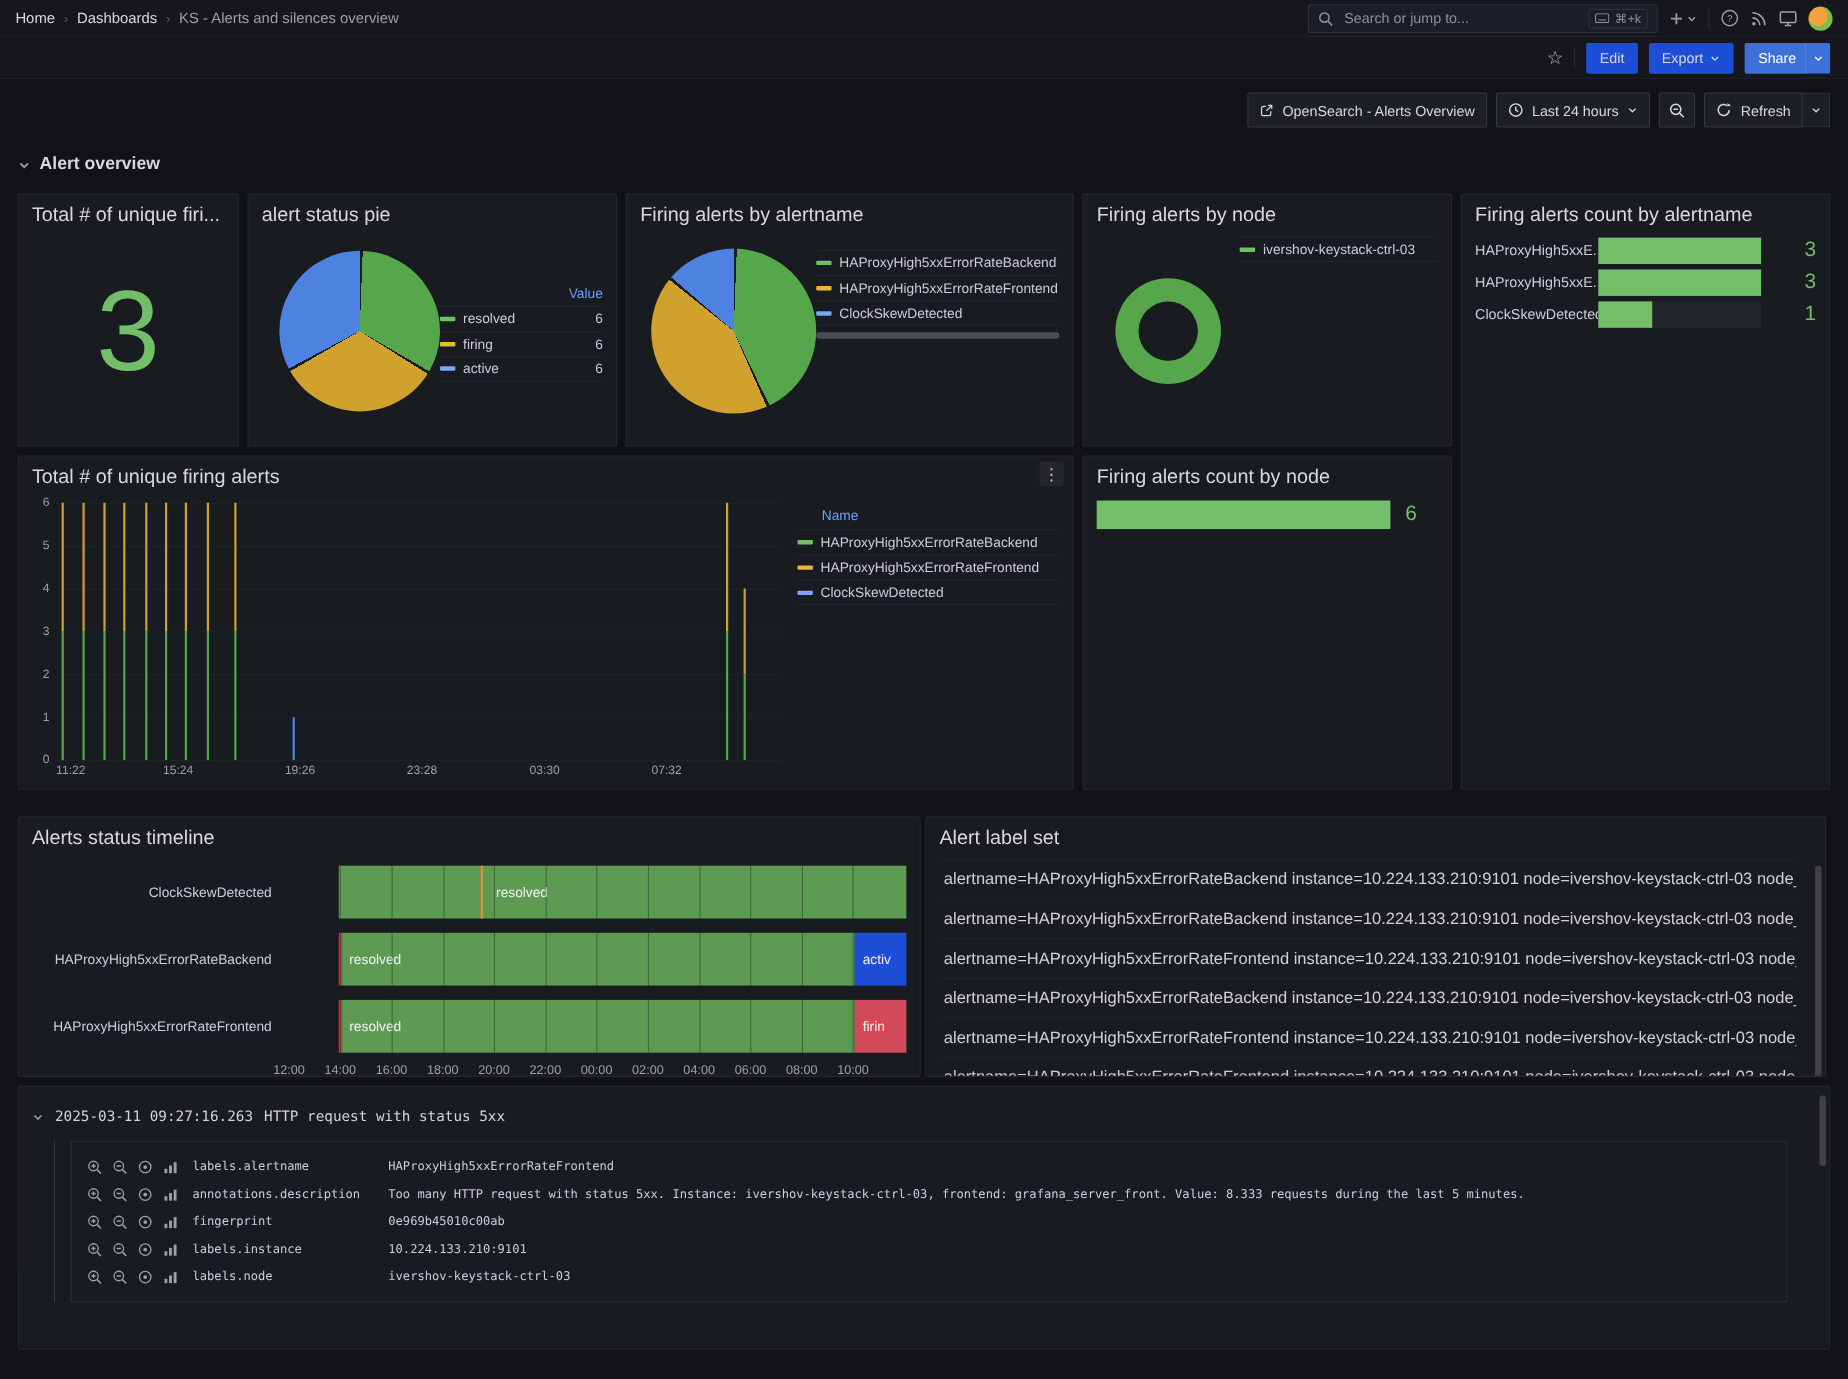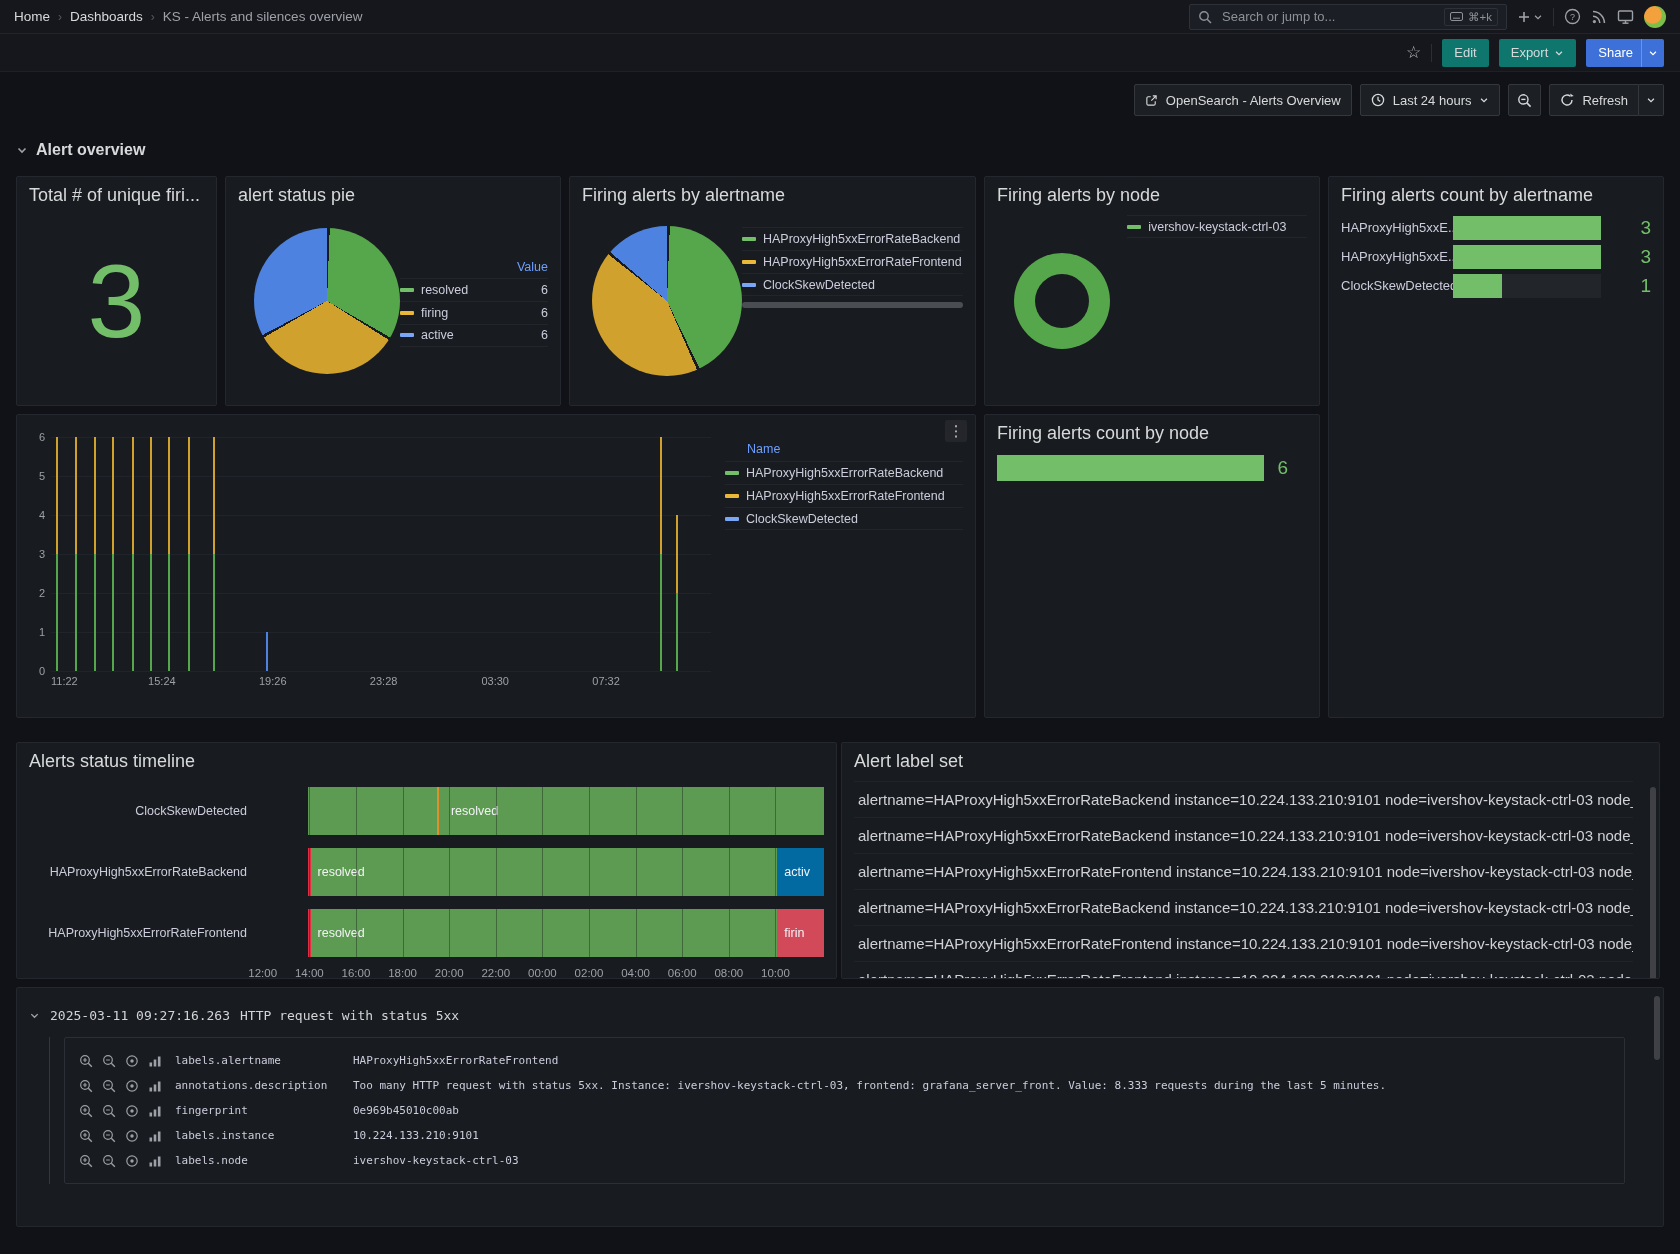--- a/index.html
+++ b/index.html
@@ -40,21 +40,21 @@
   
   .subbar {
     height:38px; background:#16171d; border-bottom:1px solid #1e2025;
     display:flex; align-items:center; justify-content:flex-end; gap:10px; padding:0 16px;
   }
   .star { color:#b4b7bc; font-size:17px; cursor:pointer; }
   .btn {
     height:28px; padding:0 12px; display:flex; align-items:center; gap:6px;
     border-radius:2px; font-size:13px; color:#d8d9da; cursor:pointer; white-space:nowrap;
   }
-  .btn.secondary { background:#0f766e; }
+  .btn.secondary { background:#1d4ed8; }
   .btn.primary { background:#3d71d9; color:#ffffff; padding-right:8px; }
   .share-split { display:flex; align-items:stretch; }
   .share-caret { background:#3d71d9; border-left:1px solid rgba(255,255,255,0.25);
     display:flex; align-items:center; padding:0 6px; border-radius:0 2px 2px 0; color:#fff; cursor:pointer;}
   .share-split .primary { border-radius:2px 0 0 2px; }
 
   
   .dash { padding:12px 16px 0 16px; }
   .controls { display:flex; justify-content:flex-end; gap:8px; height:32px; }
   .ctl {
@@ -420,20 +420,21 @@
             <div class="bg-barzone">
               <div class="bg-track"></div>
               <div class="bg-bar" style="width: 33%;"></div>
             </div>
             <div class="bg-val">1</div>
           </div>
         </div>
     </div>
 
     <div class="panel" style="grid-column:1 / span 3;grid-row:2">
+      <div class="ptitle">Total # of unique firing alerts</div>
       <div class="kebab">⋮</div>
       <div class="ts-body">
         <div class="ts-left">
           <div class="ts-plotrow">
             <div class="ts-yaxis" id="ts-yaxis">
                 <div class="ts-ylab" style="top: 0%;">6</div>
                 <div class="ts-ylab" style="top: 16.6667%;">5</div>
                 <div class="ts-ylab" style="top: 33.3333%;">4</div>
                 <div class="ts-ylab" style="top: 50%;">3</div>
                 <div class="ts-ylab" style="top: 66.6667%;">2</div>
@@ -537,21 +538,21 @@
                 <div class="tl-gridline" style="left: 91.38%;"></div>
               </div>
             </div>
             <div class="tl-row">
               <div class="tl-label">HAProxyHigh5xxErrorRateBackend</div>
               <div class="tl-plot">
                 <div class="tl-seg" style="left: 8.3%; width: 0.5%; background: rgb(224, 47, 68);"></div>
                 <div class="tl-seg" style="left: 8.8%; width: 82.9%; background: rgb(93, 155, 82);">
                   <span class="tl-seg-text">resolved</span>
                 </div>
-                <div class="tl-seg" style="left: 91.7%; width: 8.3%; background: #0369a1;">
+                <div class="tl-seg" style="left: 91.7%; width: 8.3%; background: #1d4ed8;">
                   <span class="tl-seg-text">activ</span>
                 </div>
                 <div class="tl-gridline" style="left: 8.58%;"></div>
                 <div class="tl-gridline" style="left: 16.86%;"></div>
                 <div class="tl-gridline" style="left: 25.14%;"></div>
                 <div class="tl-gridline" style="left: 33.42%;"></div>
                 <div class="tl-gridline" style="left: 41.7%;"></div>
                 <div class="tl-gridline" style="left: 49.98%;"></div>
                 <div class="tl-gridline" style="left: 58.26%;"></div>
                 <div class="tl-gridline" style="left: 66.54%;"></div>

